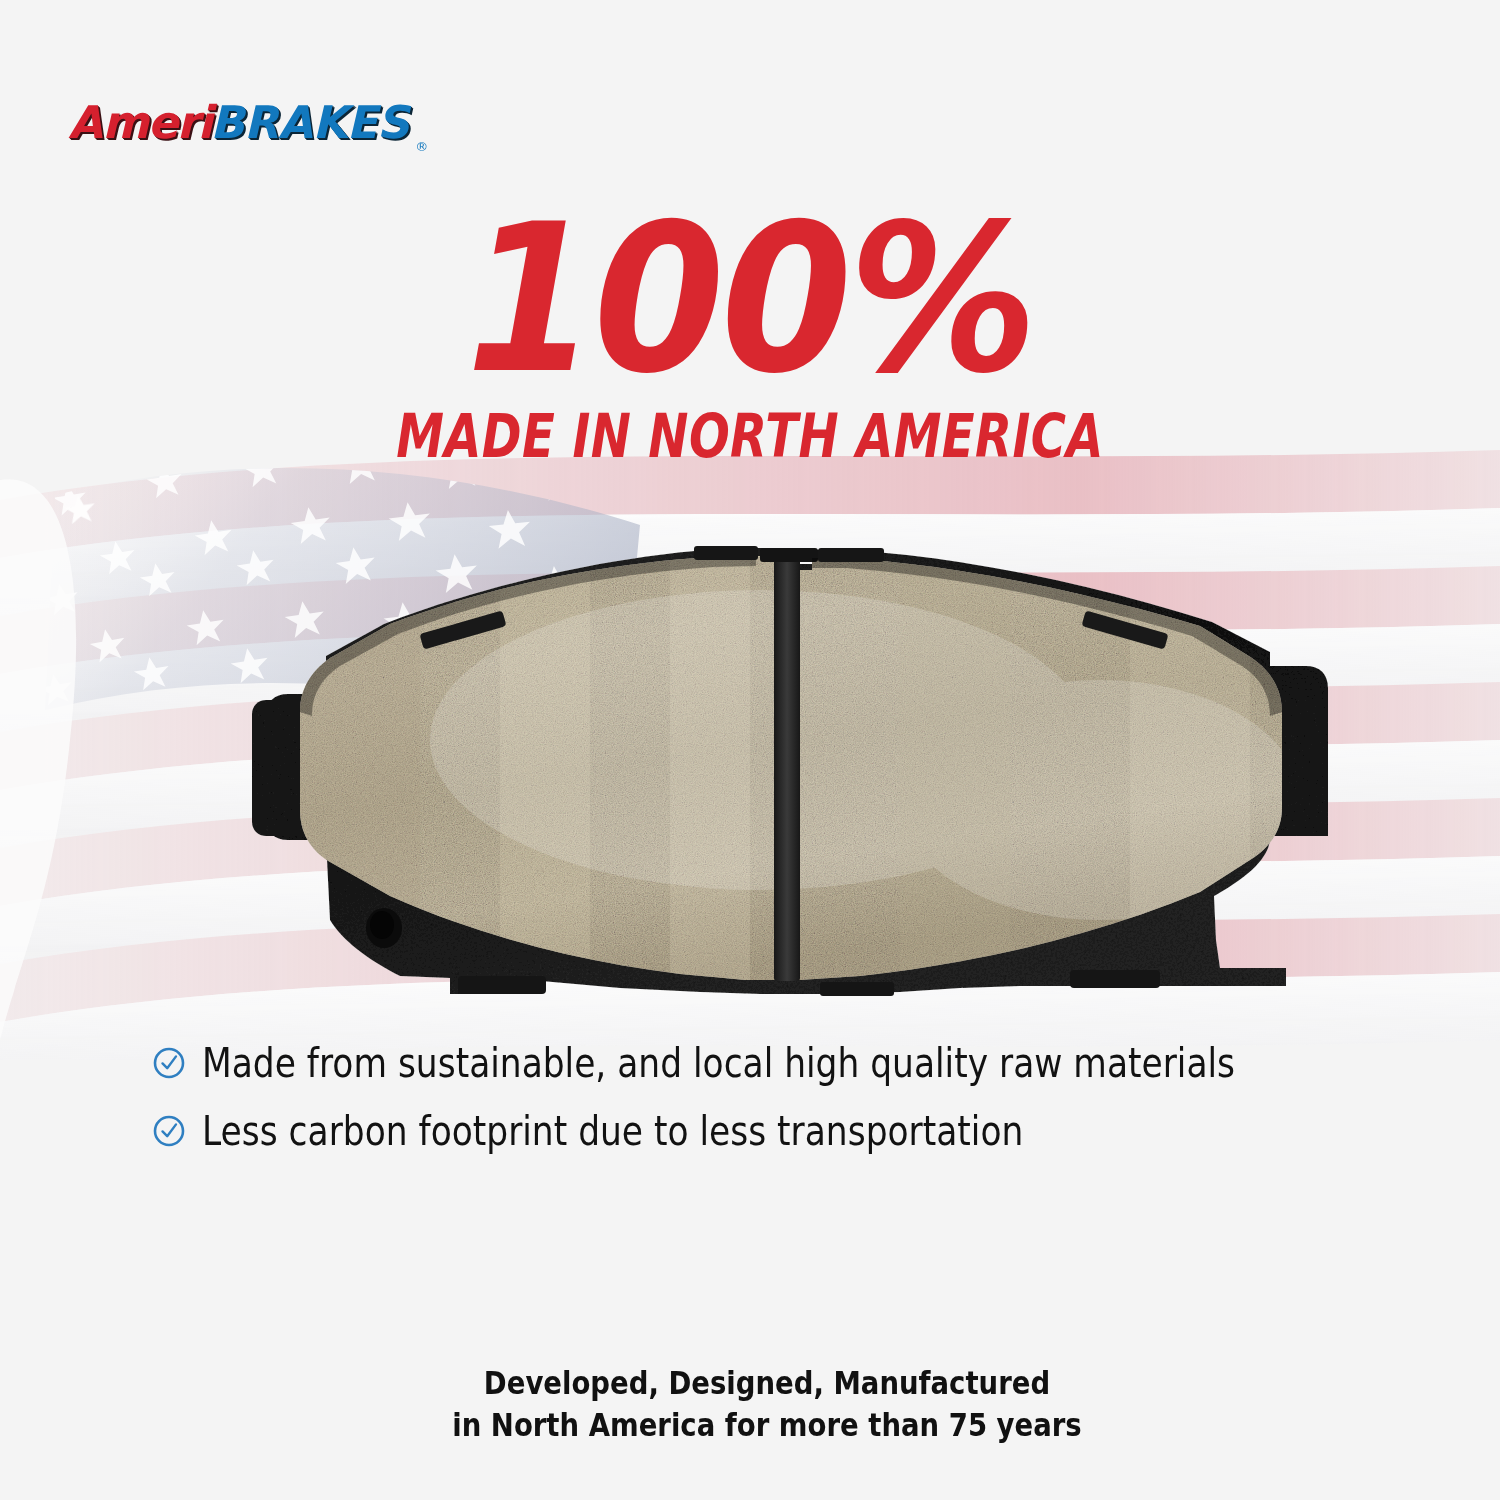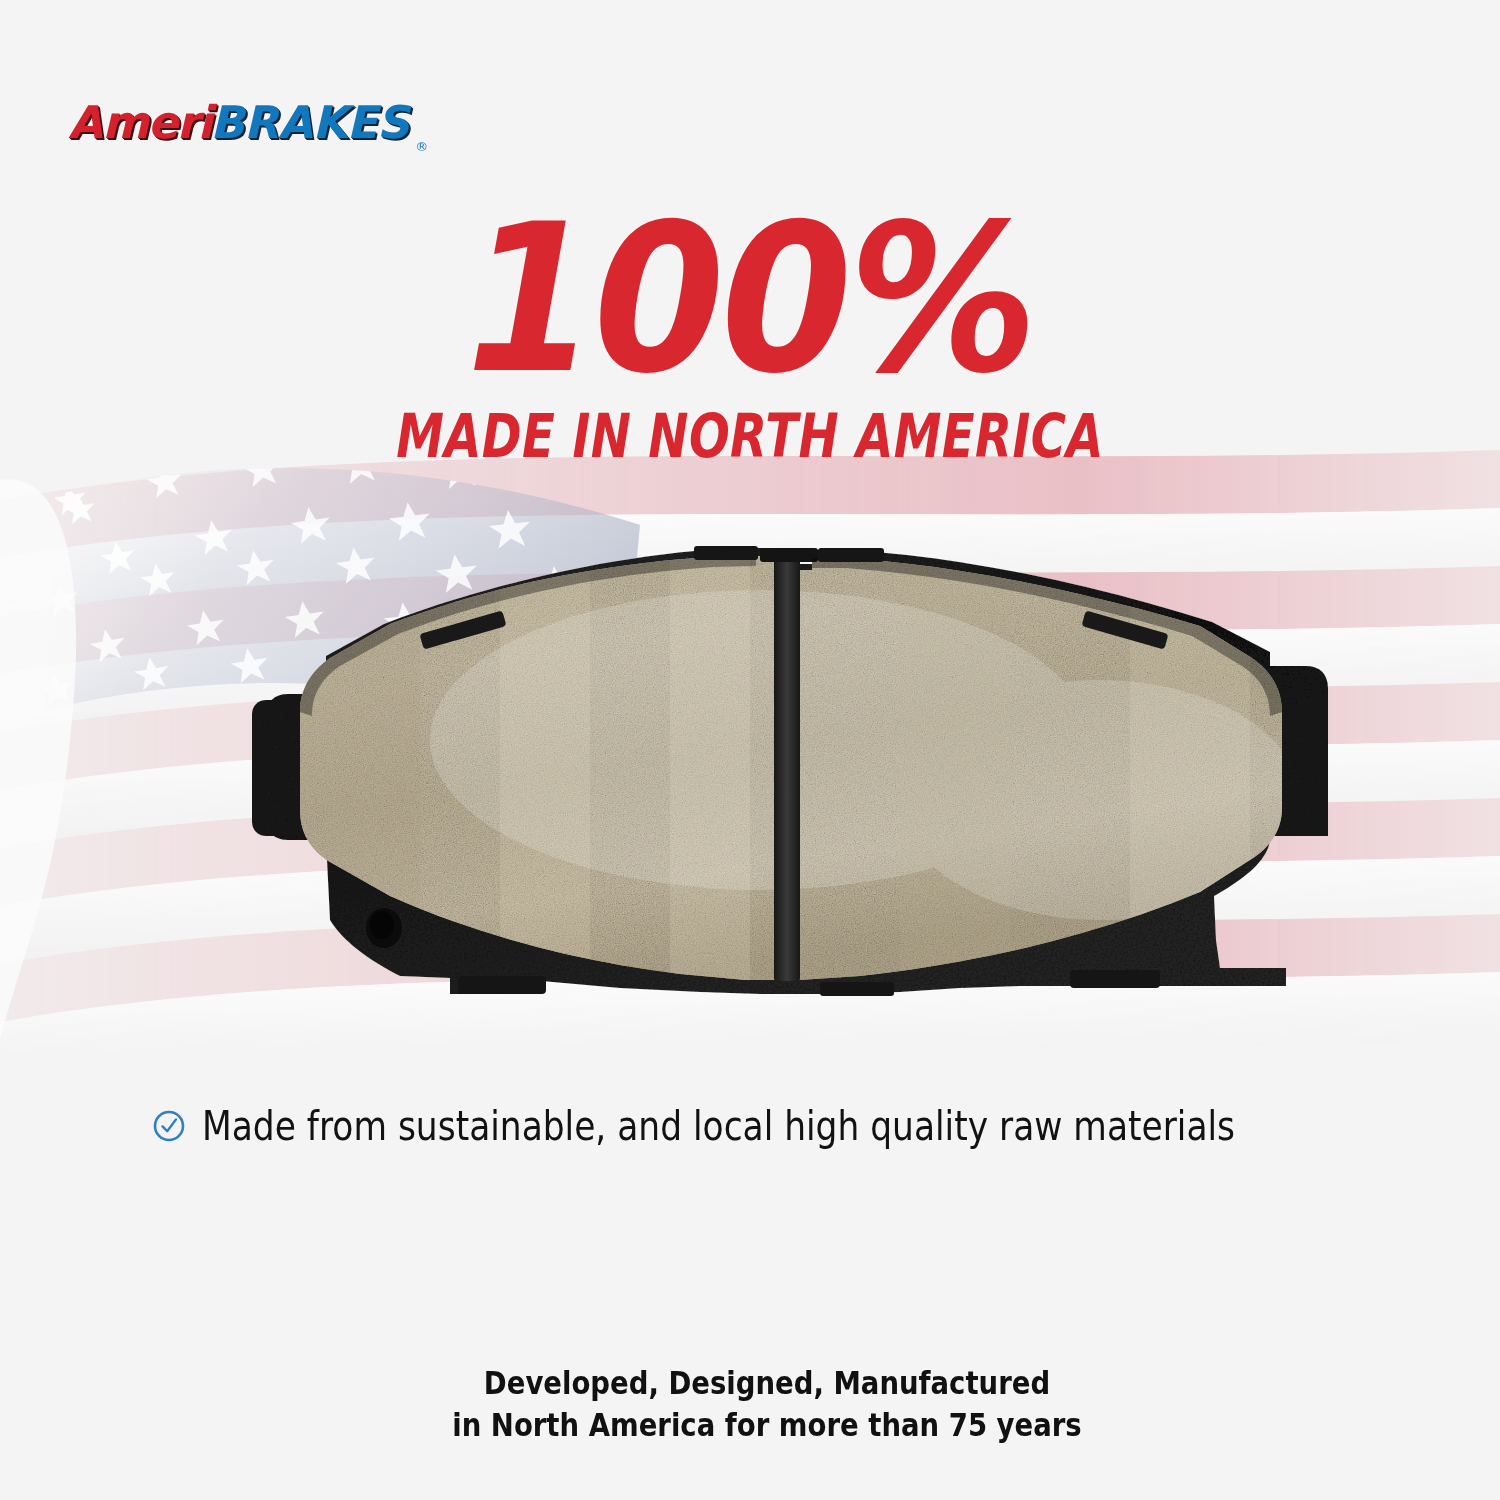--- a/index.html
+++ b/index.html
@@ -111,21 +111,21 @@
     top: 540px;
     width: 1140px;
     height: 470px;
   }
   .pad-svg { display: block; }
 
   
   .features {
     position: absolute;
     left: 152px;
-    top: 1092px;
+    top: 1029px;
     width: 1220px;
   }
   .feature-row {
     display: flex;
     align-items: center;
     height: 68px;
   }
   .check-icon {
     flex: 0 0 auto;
     width: 34px;
@@ -462,20 +462,27 @@
 
     <div class="feature-row">
       <svg class="check-icon" viewBox="0 0 34 34">
         <circle cx="17" cy="17" r="14" fill="none" stroke="#2f7fc1" stroke-width="2.6"></circle>
         <path d="M 10.5 17.4 L 15.2 22.2 L 24 10.4" fill="none" stroke="#2f7fc1" stroke-width="2.4" stroke-linecap="round" stroke-linejoin="round"></path>
       </svg>
       <span class="feature-text">Made from sustainable, and local high quality raw materials</span>
     </div>
 
 
+    <div class="feature-row">
+      <svg class="check-icon" viewBox="0 0 34 34">
+        <circle cx="17" cy="17" r="14" fill="none" stroke="#2f7fc1" stroke-width="2.6"></circle>
+        <path d="M 10.5 17.4 L 15.2 22.2 L 24 10.4" fill="none" stroke="#2f7fc1" stroke-width="2.4" stroke-linecap="round" stroke-linejoin="round"></path>
+      </svg>
+      <span class="feature-text">Less carbon footprint due to less transportation</span>
+    </div>
 
 
   </div>
 
   <div class="footer">
     <div class="footer-line">Developed, Designed, Manufactured</div>
     <div class="footer-line">in North America for more than 75 years</div>
   </div>
 
 </div>

